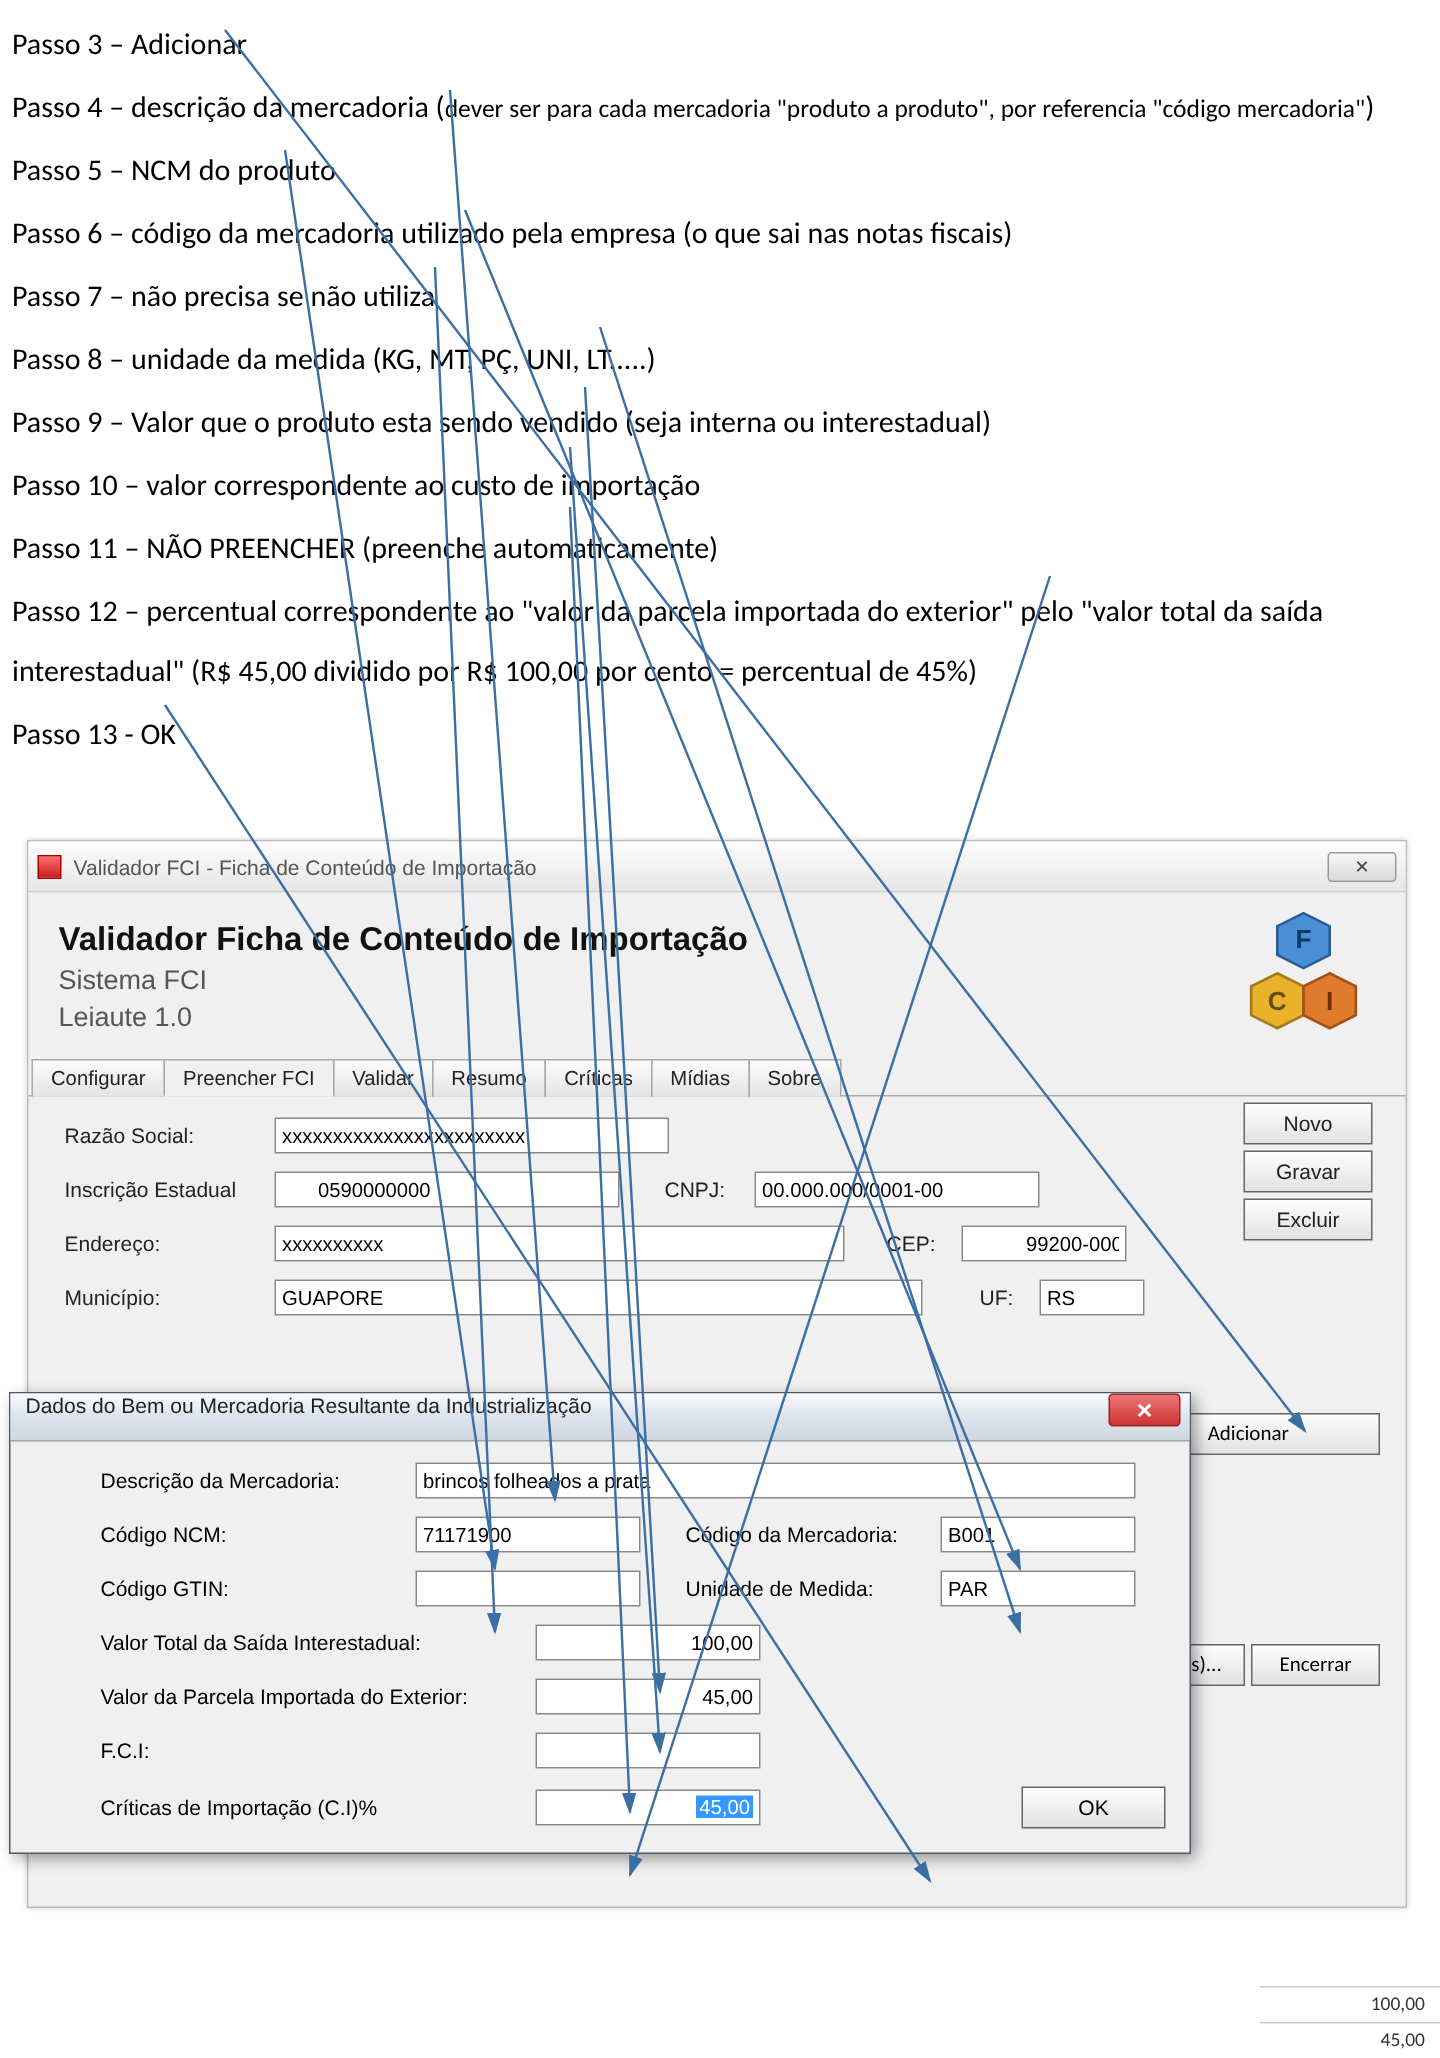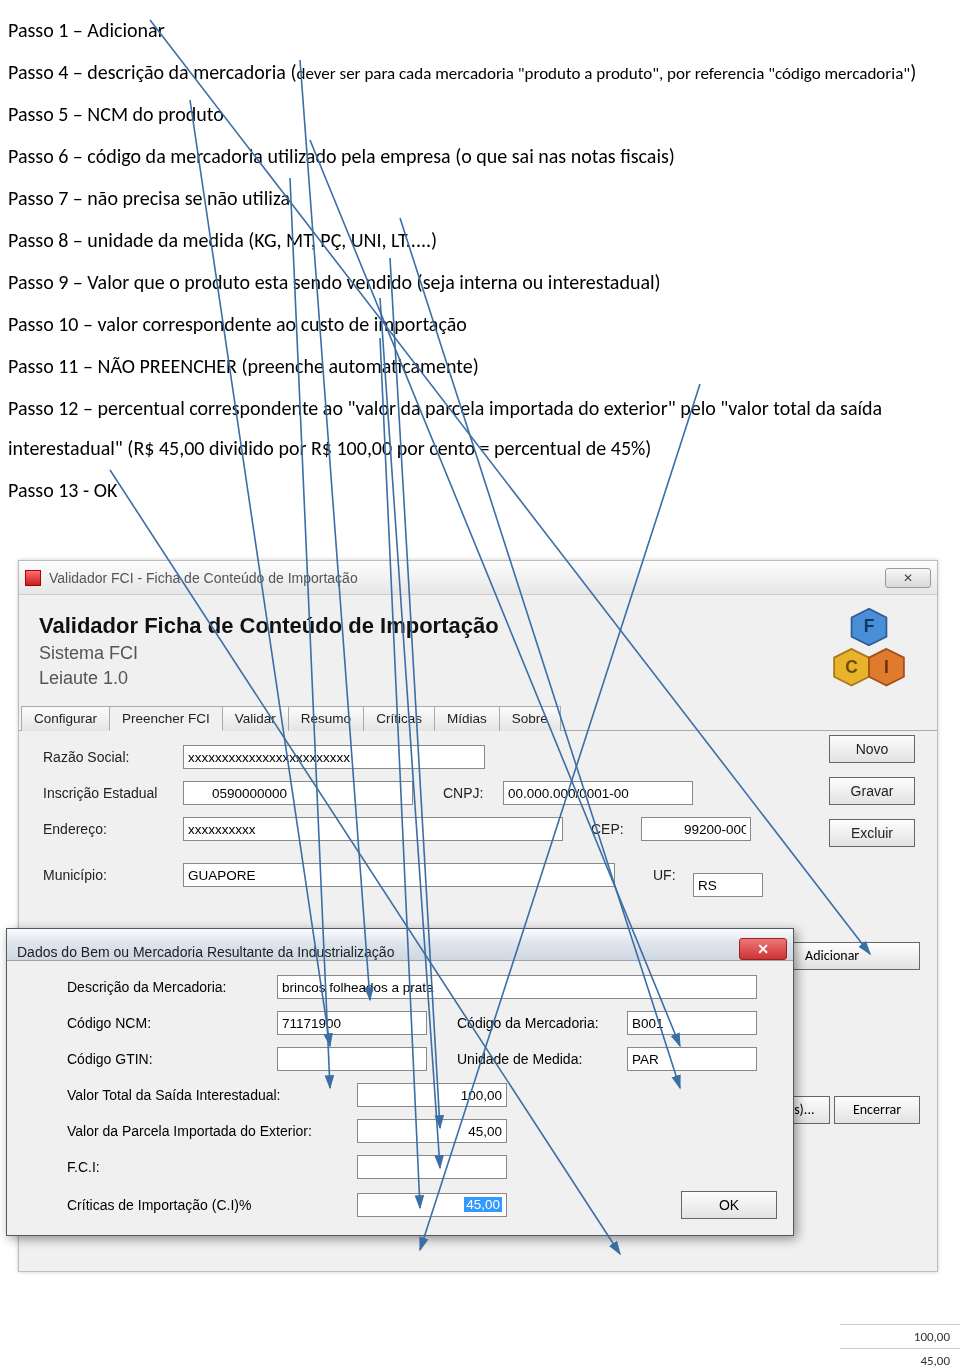--- a/index.html
+++ b/index.html
@@ -138,42 +138,42 @@
     line-height: 26px;
     font-size: 14px;
     cursor: pointer;
   }
   .right-buttons {
     position: absolute;
     right: 22px;
     top: 4px;
     display: flex;
     flex-direction: column;
-    gap: 14px;
+    gap: 4px;
   }
 
   
   .dialog {
     position: absolute;
     left: 6px;
     top: 928px;
     width: 788px;
     border: 1px solid #4f5a66;
     box-shadow: 3px 3px 10px rgba(0,0,0,0.4);
     z-index: 20;
     background: #f0f0f0;
     font-family: "Segoe UI", Tahoma, Arial, sans-serif;
     font-size: 14px;
   }
   .dialog-titlebar {
     height: 32px;
     background: linear-gradient(#fbfbfc,#dfe5ec 45%,#cfd7e2);
     border-bottom: 1px solid #9aa3b0;
     display: flex;
-    align-items: flex-end;
+    align-items: flex-start;
     padding: 0 6px 0 10px;
   }
   .dialog-titlebar span { flex: 1; color: #222; }
   .dialog-close {
     width: 48px; height: 22px;
     background: linear-gradient(#e77,#c33);
     border: 1px solid #922;
     border-radius: 3px;
     color: #fff;
     text-align: center;
@@ -238,21 +238,21 @@
     margin-top: -2px;
     border-left: 4px solid transparent;
     border-right: 4px solid transparent;
     border-top: 5px solid #333;
   }
 </style>
 </head>
 <body>
 
 <div class="doc-text">
-  <p>Passo 1 – Adicionar</p>
+  <p>Passo 3 – Adicionar</p>
   <p>
     <span>Passo 4 – descrição da mercadoria (</span><span class="small-note">dever ser para cada mercadoria "produto a produto", por referencia "código mercadoria"</span><span>)</span>
   </p>
   <p>Passo 5 – NCM do produto</p>
   <p>Passo 6 – código da mercadoria utilizado pela empresa (o que sai nas notas fiscais)</p>
   <p>Passo 7 – não precisa se não utiliza</p>
   <p>Passo 8 – unidade da medida (KG, MT, PÇ, UNI, LT.....)</p>
   <p>Passo 9 – Valor que o produto esta sendo vendido  (seja interna ou interestadual)</p>
   <p>Passo 10 – valor correspondente ao custo de importação</p>
   <p>Passo 11 – NÃO PREENCHER (preenche automaticamente)</p>
@@ -287,40 +287,40 @@
     <div class="tab">Validar</div>
     <div class="tab">Resumo</div>
     <div class="tab">Críticas</div>
     <div class="tab">Mídias</div>
     <div class="tab">Sobre</div>
   </div>
 
   <div class="form-area">
     <div class="form-row">
       <label>Razão Social:</label>
-      <input class="tf" style="width: 302px;" value="xxxxxxxxxxxxxxxxxxxxxxxx">
+      <input class="tf" style="width: 263px;" value="xxxxxxxxxxxxxxxxxxxxxxxx">
     </div>
     <div class="form-row">
       <label>Inscrição Estadual</label>
       <input class="tf" style="width: 230px; padding-left: 28px;" value="0590000000">
       <label style="width:60px;margin-left:30px">CNPJ:</label>
       <input class="tf" style="width: 190px;" value="00.000.000/0001-00">
     </div>
     <div class="form-row">
       <label>Endereço:</label>
       <input class="tf" style="width: 380px;" value="xxxxxxxxxx">
       <label style="width:50px;margin-left:28px">CEP:</label>
       <input class="tf" style="width: 110px; padding-left: 42px;" value="99200-000">
     </div>
     <div class="form-row">
       <label>Município:</label>
       <input class="tf" style="width: 432px;" value="GUAPORE">
       <label style="width:40px;margin-left:38px">UF:</label>
       <div style="position:relative;display:inline-block">
-        <input class="tf dropdown-arrow" style="width: 70px; padding-right: 18px; margin-top: 20px;" value="RS">
+        <input class="tf dropdown-arrow" style="width: 70px; padding-right: 18px;" value="RS">
       </div>
     </div>
 
     <div class="right-buttons">
       <div class="btn">Novo</div>
       <div class="btn">Gravar</div>
       <div class="btn">Excluir</div>
     </div>
   </div>
 </div>

